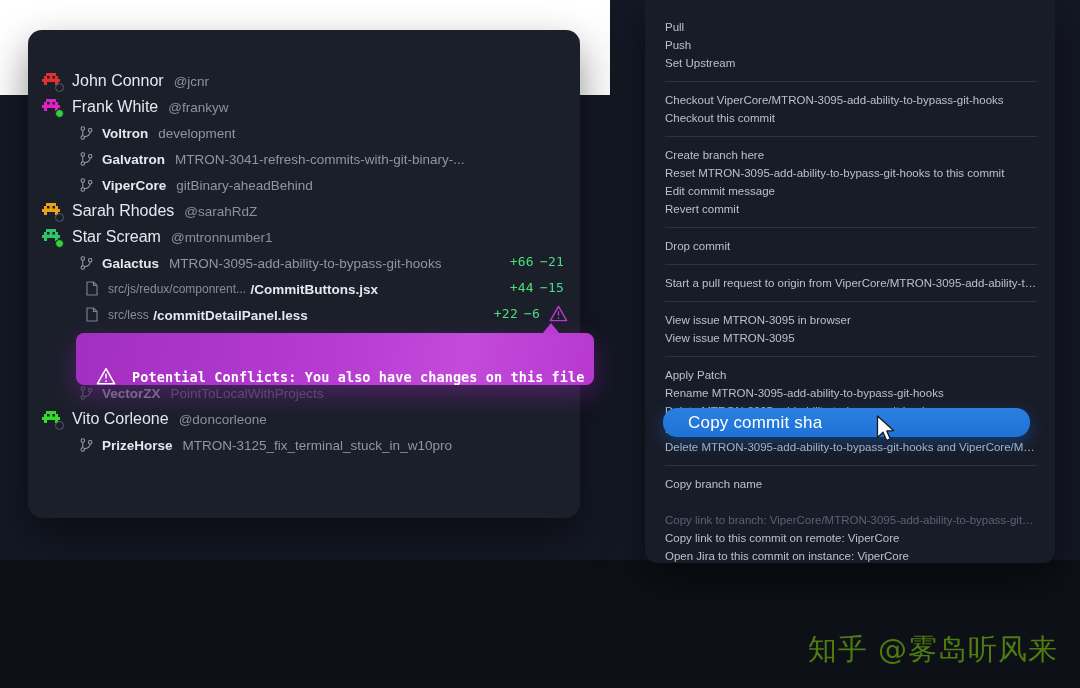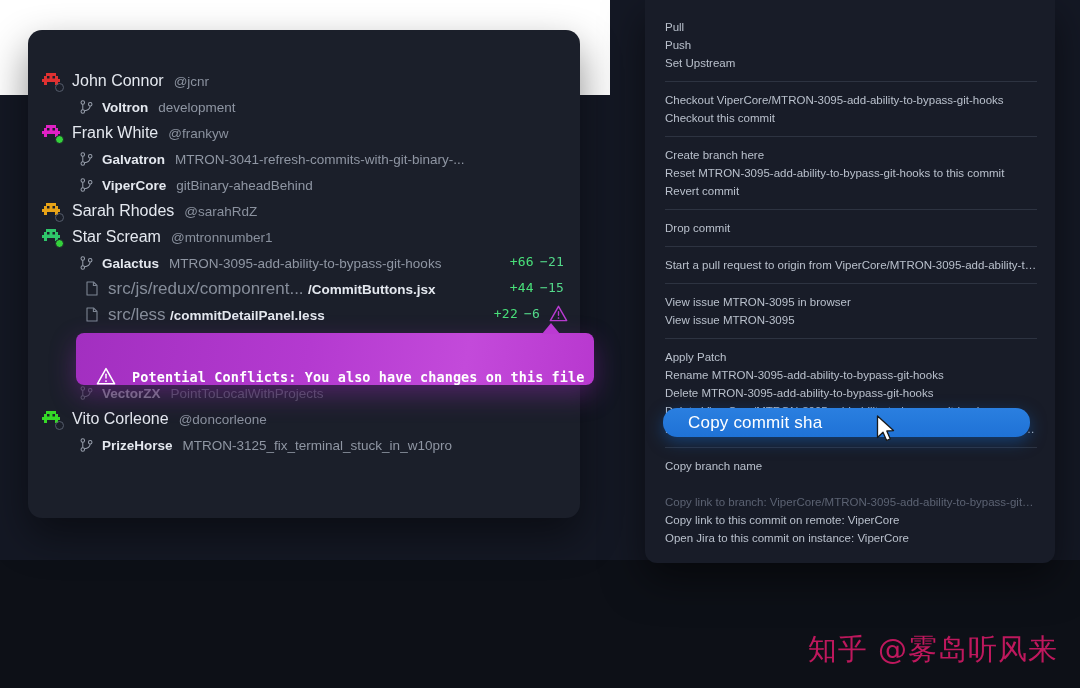--- a/index.html
+++ b/index.html
@@ -136,21 +136,21 @@
 
   
   .file-icon {
     position: absolute;
     left: 58px;
     top: 5px;
     width: 12px; height: 15px;
   }
   .fpath {
     color: #868d9a;
-    font-size: 17px;
+    font-size: 12px;
   }
   .fname {
     color: #e4e8ef;
     font-size: 13.5px;
     font-weight: bold;
   }
 
   .stats {
     position: absolute;
     right: 16px;
@@ -269,21 +269,21 @@
     top: 415px;
     width: 20px; height: 30px;
     z-index: 50;
   }
 
   
   #watermark {
     position: absolute;
     right: 22px;
     bottom: 18px;
-    color: #be185d;
+    color: #4d7c0f;
     font-size: 29px;
     letter-spacing: 1px;
     font-family: "DejaVu Sans", sans-serif;
     z-index: 60;
     white-space: nowrap;
   }
 </style>
 </head>
 <body>
 
@@ -304,45 +304,45 @@
               <rect x="2" y="11" width="3" height="3" fill="#e03131"></rect>
               <rect x="13" y="11" width="3" height="3" fill="#e03131"></rect>
               <rect x="5" y="5" width="2.5" height="2.5" fill="#1b1f2a"></rect>
               <rect x="10.5" y="5" width="2.5" height="2.5" fill="#1b1f2a"></rect>
             </svg>
             <span class="dot offline"></span>
           </span>
           <span class="uname">John Connor</span>
           <span class="uhandle">@jcnr</span>
         </div>
-        <div class="row branch">
-          <svg class="branch-icon" viewBox="0 0 14 15">
-            <circle cx="3" cy="2.6" r="1.9" fill="none" stroke="#99a0ad" stroke-width="1.1"></circle>
-            <circle cx="3" cy="12.3" r="1.9" fill="none" stroke="#99a0ad" stroke-width="1.1"></circle>
-            <circle cx="11" cy="4.6" r="1.9" fill="none" stroke="#99a0ad" stroke-width="1.1"></circle>
-            <path d="M3 4.6 L3 10.4 M4.8 11.6 C8.6 11.2 10.6 9.2 11 6.6" fill="none" stroke="#99a0ad" stroke-width="1.1"></path>
-          </svg>
-          <span class="bname">Voltron</span>
-          <span class="bdesc">development</span>
-        </div>
         <div class="row user">
           <span class="avatar">
             <svg class="glyph" viewBox="0 0 18 16">
               <rect x="4" y="2" width="10" height="3" fill="#e021c4"></rect>
               <rect x="2" y="5" width="14" height="3" fill="#e021c4"></rect>
               <rect x="0" y="8" width="18" height="3" fill="#e021c4"></rect>
               <rect x="2" y="11" width="3" height="3" fill="#e021c4"></rect>
               <rect x="13" y="11" width="3" height="3" fill="#e021c4"></rect>
               <rect x="5" y="5" width="2.5" height="2.5" fill="#1b1f2a"></rect>
               <rect x="10.5" y="5" width="2.5" height="2.5" fill="#1b1f2a"></rect>
             </svg>
             <span class="dot online"></span>
           </span>
           <span class="uname">Frank White</span>
           <span class="uhandle">@frankyw</span>
+        </div>
+        <div class="row branch">
+          <svg class="branch-icon" viewBox="0 0 14 15">
+            <circle cx="3" cy="2.6" r="1.9" fill="none" stroke="#99a0ad" stroke-width="1.1"></circle>
+            <circle cx="3" cy="12.3" r="1.9" fill="none" stroke="#99a0ad" stroke-width="1.1"></circle>
+            <circle cx="11" cy="4.6" r="1.9" fill="none" stroke="#99a0ad" stroke-width="1.1"></circle>
+            <path d="M3 4.6 L3 10.4 M4.8 11.6 C8.6 11.2 10.6 9.2 11 6.6" fill="none" stroke="#99a0ad" stroke-width="1.1"></path>
+          </svg>
+          <span class="bname">Voltron</span>
+          <span class="bdesc">development</span>
         </div>
         <div class="row branch">
           <svg class="branch-icon" viewBox="0 0 14 15">
             <circle cx="3" cy="2.6" r="1.9" fill="none" stroke="#99a0ad" stroke-width="1.1"></circle>
             <circle cx="3" cy="12.3" r="1.9" fill="none" stroke="#99a0ad" stroke-width="1.1"></circle>
             <circle cx="11" cy="4.6" r="1.9" fill="none" stroke="#99a0ad" stroke-width="1.1"></circle>
             <path d="M3 4.6 L3 10.4 M4.8 11.6 C8.6 11.2 10.6 9.2 11 6.6" fill="none" stroke="#99a0ad" stroke-width="1.1"></path>
           </svg>
           <span class="bname">Galvatron</span>
           <span class="bdesc">MTRON-3041-refresh-commits-with-git-binary-...</span>
@@ -467,20 +467,21 @@
     <div id="menu-body">
         <div class="mi">Pull</div>
         <div class="mi">Push</div>
         <div class="mi">Set Upstream</div>
         <div class="msep"></div>
         <div class="mi">Checkout ViperCore/MTRON-3095-add-ability-to-bypass-git-hooks</div>
         <div class="mi">Checkout this commit</div>
         <div class="msep"></div>
         <div class="mi">Create branch here</div>
         <div class="mi">Reset MTRON-3095-add-ability-to-bypass-git-hooks to this commit</div>
+        <div class="mi">Edit commit message</div>
         <div class="mi">Revert commit</div>
         <div class="msep"></div>
         <div class="mi">Drop commit</div>
         <div class="msep"></div>
         <div class="mi">Start a pull request to origin from ViperCore/MTRON-3095-add-ability-to-bypa..</div>
         <div class="msep"></div>
         <div class="mi">View issue MTRON-3095 in browser</div>
         <div class="mi">View issue MTRON-3095</div>
         <div class="msep"></div>
         <div class="mi">Apply Patch</div>

